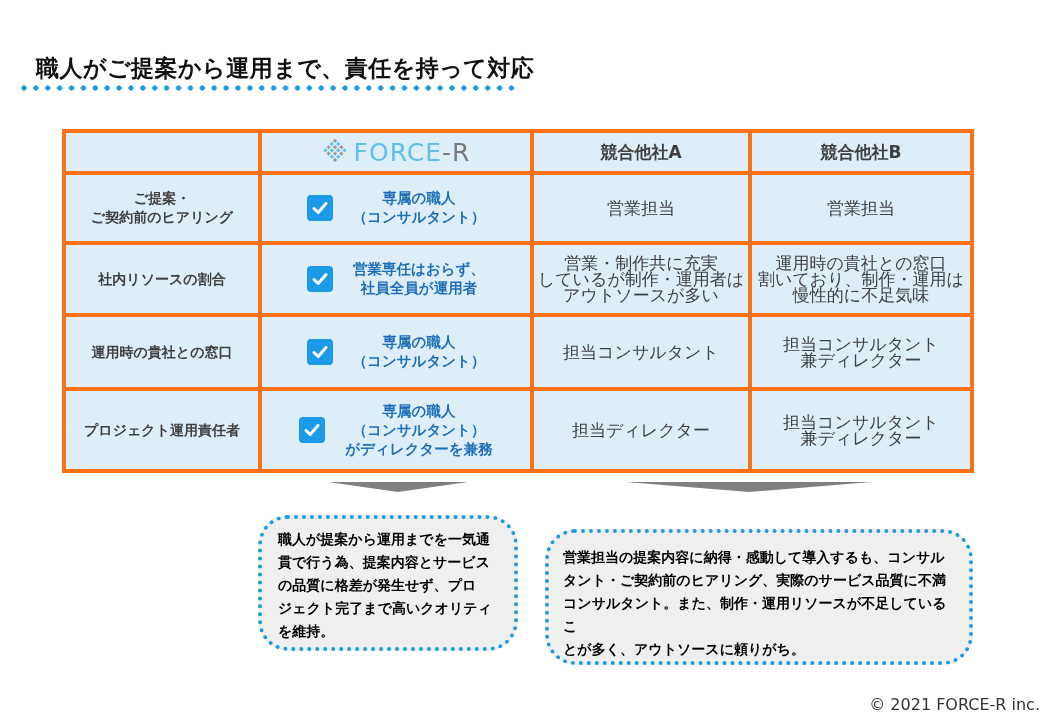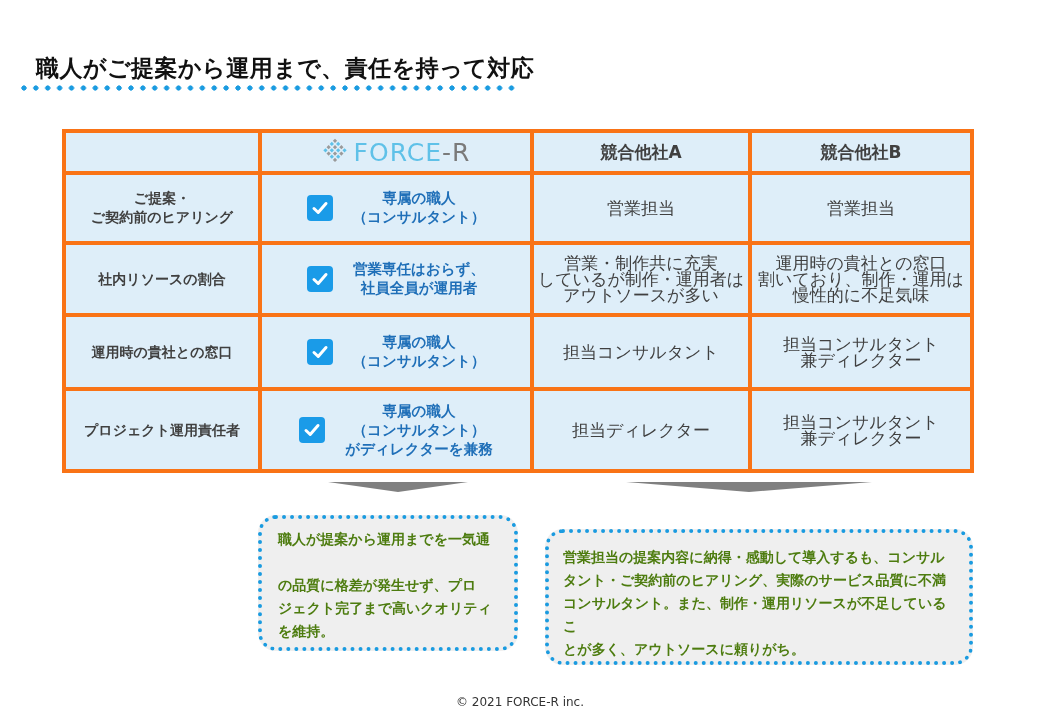--- a/index.html
+++ b/index.html
@@ -39,26 +39,26 @@
   .force-text .u { }
   .comp-cell { font-size: 17px; color: #404040; line-height: 16px; }
   tr.r1 td { height: 66px; }
   tr.r2 td { height: 68px; }
   tr.r3 td { height: 70px; }
   tr.r4 td { height: 78px; }
   .arrow { position: absolute; width: 0; height: 0; border-left-style: solid; border-right-style: solid; border-top-style: solid; border-left-color: transparent; border-right-color: transparent; border-top-color: #808080; }
   .arrow-left { left: 328px; top: 482px; border-left-width: 70px; border-right-width: 70px; border-top-width: 10px; }
   .arrow-right { left: 626px; top: 482px; border-left-width: 123px; border-right-width: 123px; border-top-width: 10px; }
   .callout {
-    position: absolute; background: #efefef; border: 4px dotted #1a9be0; border-radius: 18px;
-    font-size: 14px; font-weight: bold; color: #4d7c0f; line-height: 23px; box-sizing: border-box;
+    position: absolute; background: #efefef; border: 4px dotted #1a9be0; border-radius: 30px;
+    font-size: 14px; font-weight: bold; color: #000000; line-height: 23px; box-sizing: border-box;
   }
   .callout-left { left: 258px; top: 515px; width: 260px; height: 136px; padding: 9px 10px 0 16px; }
   .callout-right { left: 545px; top: 529px; width: 428px; height: 136px; padding: 13px 10px 0 14px; }
-  .footer { position: absolute; left: 0; width: 1040px; top: 695px; text-align: center; font-size: 12px; color: #333; }
+  .footer { position: absolute; left: 0; width: 1040px; top: 695px; text-align: right; font-size: 16px; color: #333; }
 </style>
 </head>
 <body>
 
 <h1 class="page-title">職人がご提案から運用まで、責任を持って対応</h1>
 <div class="title-dots"></div>
 
 <table class="compare">
   <colgroup>
     <col class="col-label">
@@ -164,21 +164,21 @@
     <td class="comp-cell"><span>担当コンサルタント</span><br><span>兼ディレクター</span></td>
   </tr>
 </tbody>
   </table>
 
 <div class="arrow arrow-left"></div>
 <div class="arrow arrow-right"></div>
 
 <div class="callout callout-left">
   <span>職人が提案から運用までを一気通</span><br>
-  <br>
+  <span>貫で行う為、提案内容とサービス</span><br>
   <span>の品質に格差が発生せず、プロ</span><br>
   <span>ジェクト完了まで高いクオリティ</span><br>
   <span>を維持。</span>
 </div>
 
 <div class="callout callout-right">
   <span>営業担当の提案内容に納得・感動して導入するも、コンサル</span><br>
   <span>タント・ご契約前のヒアリング、実際のサービス品質に不満</span><br>
   <span>コンサルタント。また、制作・運用リソースが不足しているこ</span><br>
   <span>とが多く、アウトソースに頼りがち。</span>

